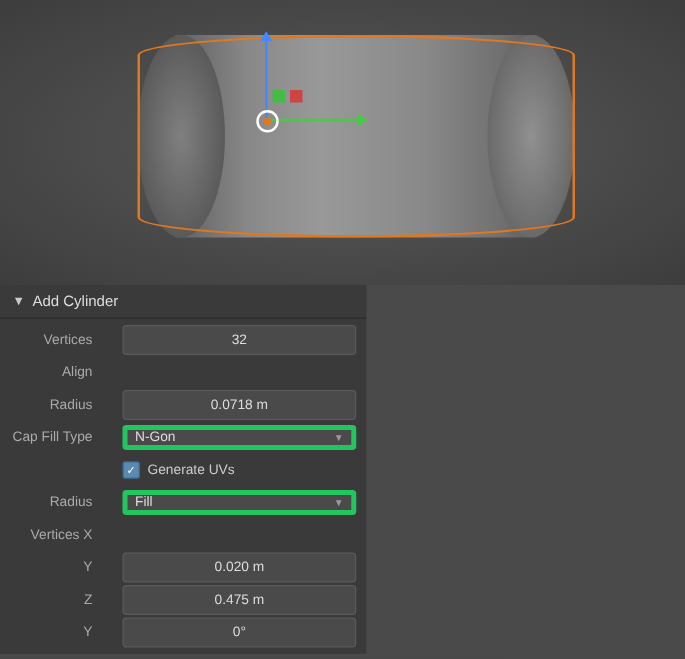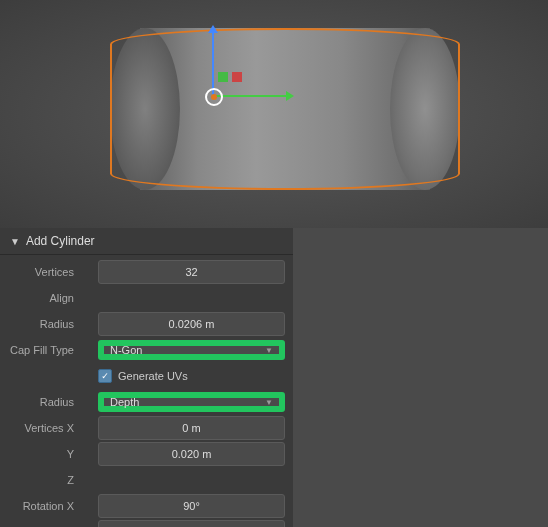--- a/index.html
+++ b/index.html
@@ -214,21 +214,21 @@
       align-items: center;
       justify-content: center;
       color: #dddddd;
       font-size: 11px;
     }
 
     .dropdown-value {
       flex: 1;
       height: 20px;
       background: #4a4a4a;
-      border: 6px solid #22c55e;
+      border: 4px solid #22c55e;
       border-radius: 3px;
       display: flex;
       align-items: center;
       justify-content: space-between;
       padding: 0 6px;
       color: #dddddd;
       font-size: 11px;
       position: relative;
     }
 
@@ -302,62 +302,58 @@
       <span class="row-label">Vertices</span>
       <div class="row-value">32</div>
     </div>
 
     <div class="row">
       <span class="row-label">Align</span>
     </div>
 
     <div class="row">
       <span class="row-label">Radius</span>
-      <div class="row-value">0.0206 m</div>
+      <div class="row-value">0.0718 m</div>
     </div>
 
     <div class="row">
       <span class="row-label">Cap Fill Type</span>
       <div class="dropdown-value">
         <span>N-Gon</span>
         <span class="dropdown-arrow">▼</span>
       </div>
     </div>
 
     <div class="checkbox-row">
       <div class="checkbox">✓</div>
       <span class="checkbox-label">Generate UVs</span>
     </div>
 
     <div class="row">
       <span class="row-label">Radius</span>
       <div class="dropdown-value">
-        <span>Depth</span>
+        <span>Fill</span>
         <span class="dropdown-arrow">▼</span>
       </div>
     </div>
 
     <div class="row">
       <span class="row-label">Vertices X</span>
-      <div class="row-value">0 m</div>
     </div>
 
     <div class="row">
       <span class="row-label">Y</span>
       <div class="row-value">0.020 m</div>
     </div>
 
     <div class="row">
       <span class="row-label">Z</span>
-    </div>
-
-    <div class="row">
-      <span class="row-label">Rotation X</span>
-      <div class="row-value">90°</div>
-    </div>
+      <div class="row-value">0.475 m</div>
+    </div>
+
 
     <div class="row">
       <span class="row-label">Y</span>
       <div class="row-value">0°</div>
     </div>
 
   </div>
 </div>
 
 </body></html>

